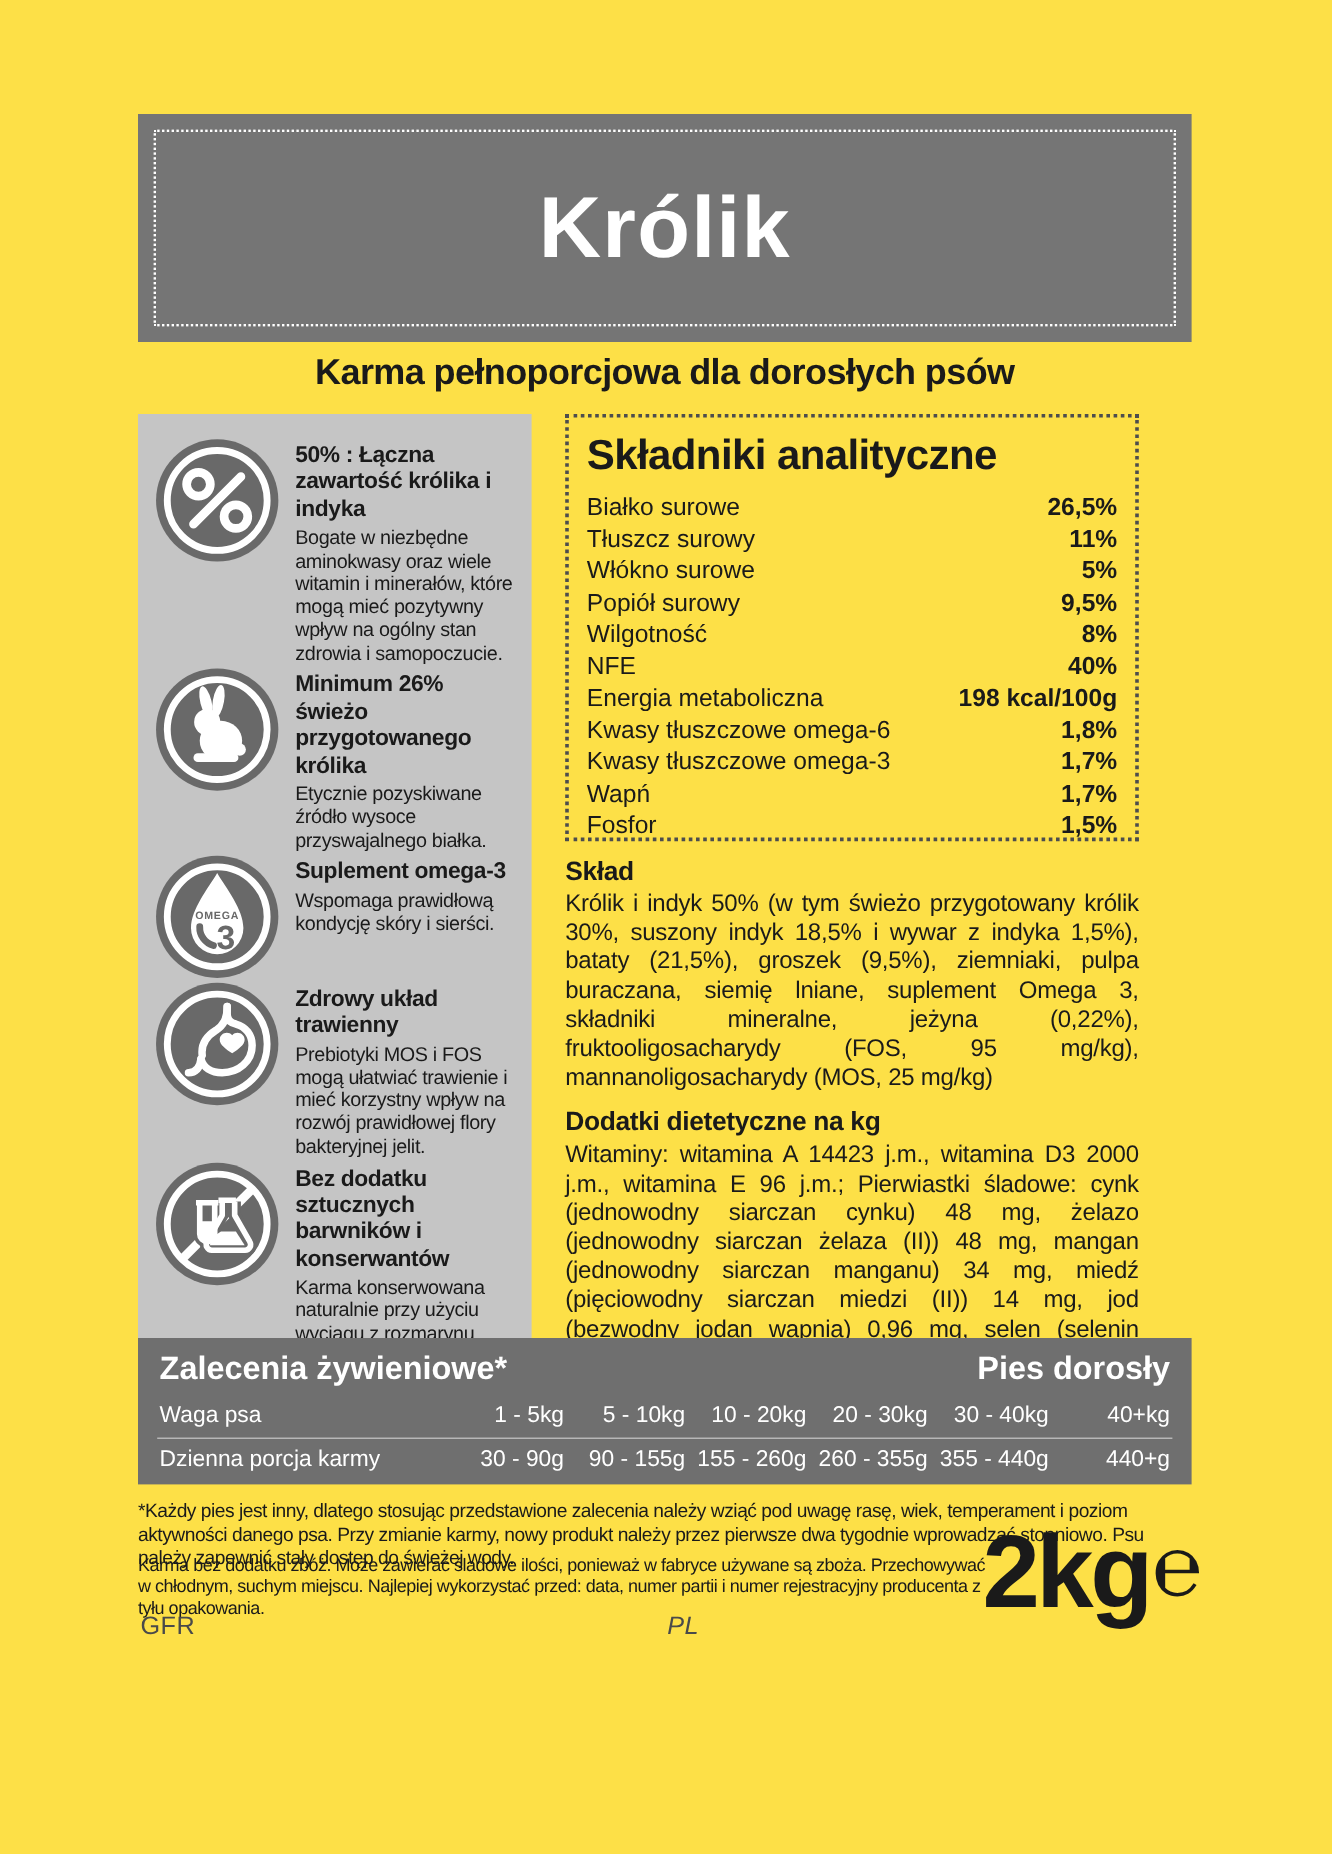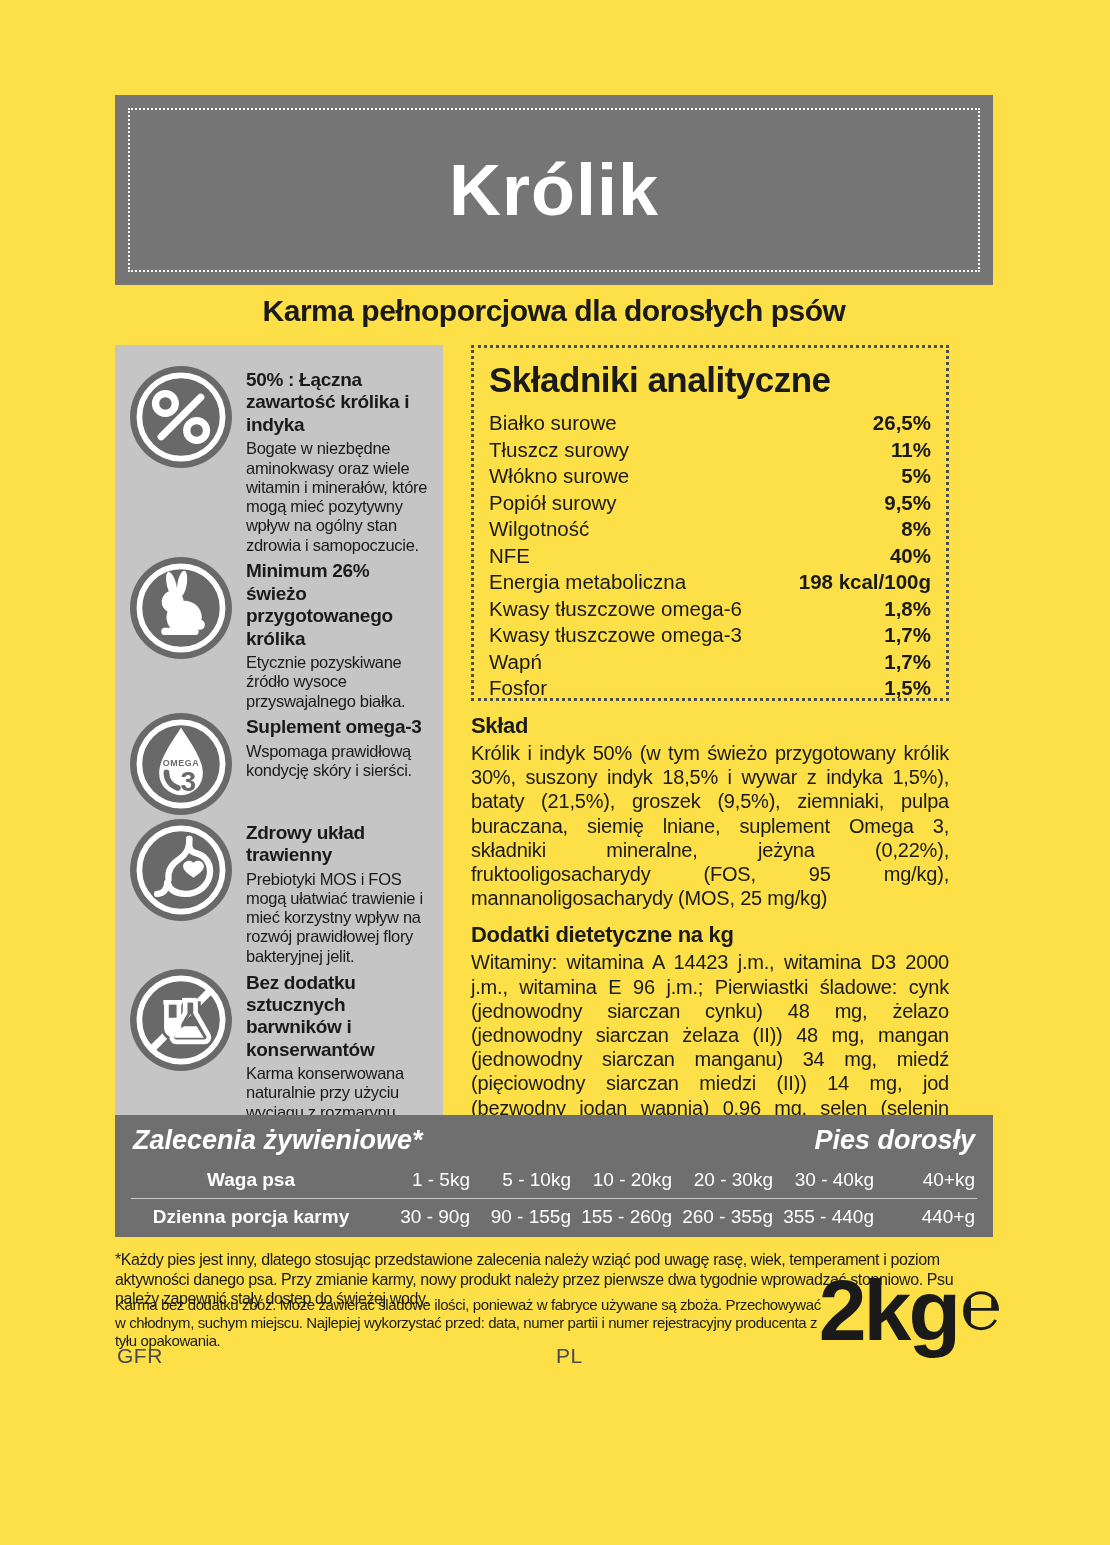--- a/index.html
+++ b/index.html
@@ -39,39 +39,39 @@
         font-size:20.5px;line-height:26.5px;}
   .arow .lab{font-weight:normal;}
   .arow .val{font-weight:bold;white-space:nowrap;}
 
   .sec-head{margin:12px 0 2px 0;font-size:22px;font-weight:bold;letter-spacing:-0.3px;}
   .sec-body{margin:0;font-size:20px;line-height:24.2px;text-align:justify;letter-spacing:-0.2px;}
 
   
   .feeding{position:absolute;left:115px;top:1115px;width:878px;height:122px;
            background:#6f6f6f;color:#fff;box-sizing:border-box;padding:8px 16px 0 16px;}
-  .ft-head{display:flex;justify-content:space-between;align-items:flex-start;padding:2px 2px 6px 2px;font-style:italic;}
+  .ft-head{display:flex;justify-content:space-between;align-items:flex-start;padding:2px 2px 6px 2px;}
   .ft-title{font-size:27px;font-weight:bold;}
   .ft-right{font-size:27px;font-weight:bold;}
   .ft-row{display:grid;grid-template-columns:236px repeat(6,1fr);align-items:center;
           font-size:19px;padding:7px 2px;}
   .ft-row .cell{text-align:right;}
-  .ft-row .lab{text-align:center;font-weight:bold;}
+  .ft-row .lab{text-align:left;}
   .ft-row.portion{border-top:1px solid #c9c9c9;}
 
   
   .fn1{position:absolute;left:115px;top:1250px;width:882px;margin:0;
        font-size:16px;line-height:19.5px;letter-spacing:-0.4px;}
   .fn2{position:absolute;left:115px;top:1296px;width:710px;margin:0;
        font-size:15px;line-height:18px;letter-spacing:-0.4px;}
   .weight-mark{position:absolute;right:108px;top:1272px;display:flex;align-items:flex-start;}
   .weight-amount{font-size:86px;font-weight:bold;line-height:0.9;letter-spacing:-3px;}
   .weight-e{font-size:70px;font-weight:normal;line-height:0.95;color:#1a1a1a;margin-left:2px;}
   .code-left{position:absolute;left:117px;top:1344px;font-size:21px;color:#4a4a4a;letter-spacing:0.5px;}
-  .code-center{position:absolute;left:556px;top:1344px;font-size:21px;color:#4a4a4a;letter-spacing:0.5px;}
+  .code-center{position:absolute;left:556px;top:1344px;font-size:21px;color:#4a4a4a;letter-spacing:0.5px;font-style:italic;}
 </style>
 </head>
 <body>
 
 <div class="page">
 
   <header class="hero">
     <div class="hero-inner">
       <h1 class="hero-title">Królik</h1>
     </div>

